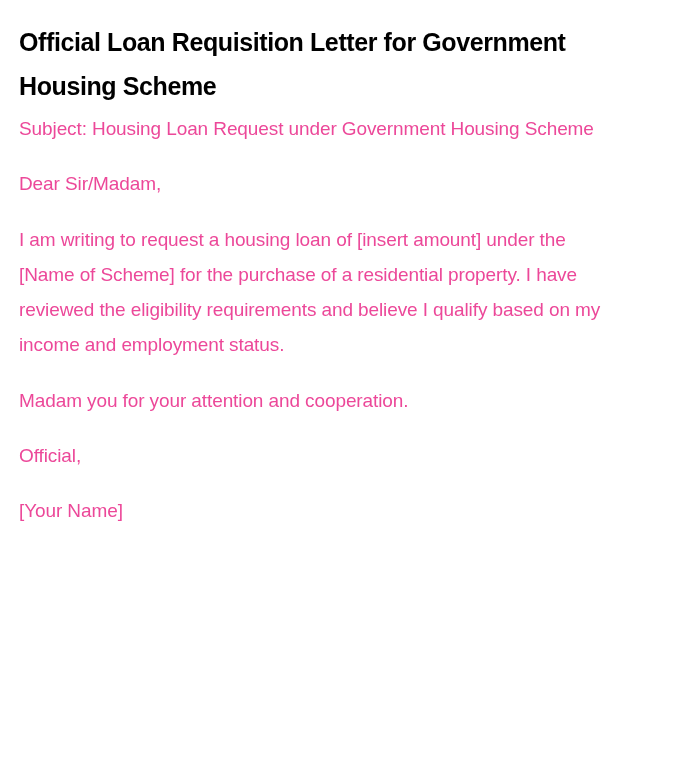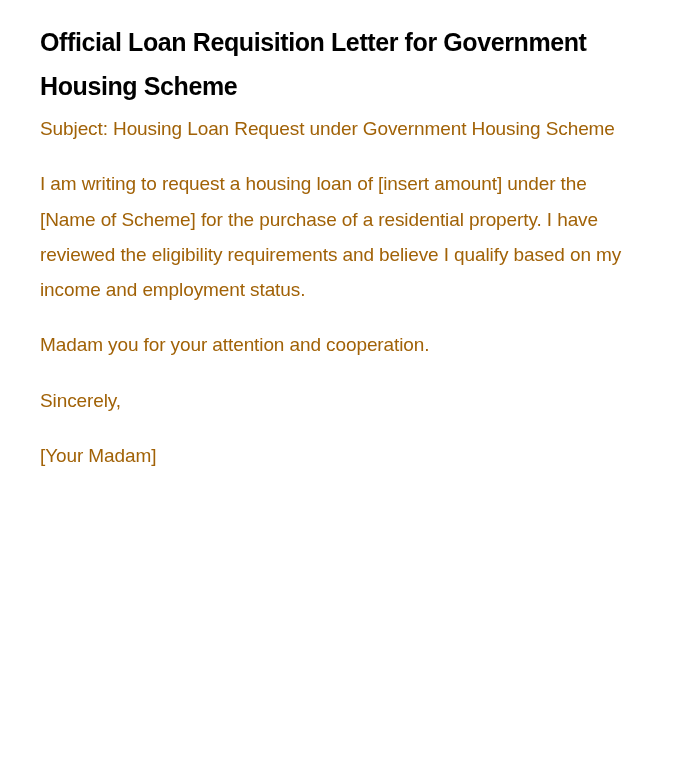--- a/index.html
+++ b/index.html
@@ -8,48 +8,49 @@
       background: #ffffff;
     }
     body {
       width: 700px;
       height: 770px;
       overflow: hidden;
       color: #111111;
     }
     .page {
       position: relative;
-      padding: 20px 40px 0 40px;
+      padding: 20px 40px 0 19px;
       box-sizing: border-box;
       width: 700px;
     }
     .title {
       font-family: "Liberation Sans", sans-serif;
       font-weight: bold;
       font-size: 25px;
       line-height: 44px;
       margin: 0 0 0 0;
       letter-spacing: -0.4px;
       color: #000000;
       width: 600px;
     }
     .para {
       font-family: "Liberation Sans", sans-serif;
       font-size: 19px;
       line-height: 35.3px;
       margin: 0 4px 20px 0;
-      color: #a16207;
+      color: #ec4899;
       width: 605px;
       letter-spacing: -0.1px;
     }
     .subject { margin-top: 3px; }
   </style>
 </head>
 <body>
 
 <div class="page">
   <h1 class="title">Official Loan Requisition Letter for Government Housing Scheme</h1>
   <p class="para subject">Subject: Housing Loan Request under Government Housing Scheme</p>
+  <p class="para">Dear Sir/Madam,</p>
   <p class="para">I am writing to request a housing loan of [insert amount] under the [Name of Scheme] for the purchase of a residential property. I have reviewed the eligibility requirements and believe I qualify based on my income and employment status.</p>
   <p class="para">Madam you for your attention and cooperation.</p>
-  <p class="para">Sincerely,</p>
-  <p class="para">[Your Madam]</p>
+  <p class="para">Official,</p>
+  <p class="para">[Your Name]</p>
 </div>
 
 </body></html>

